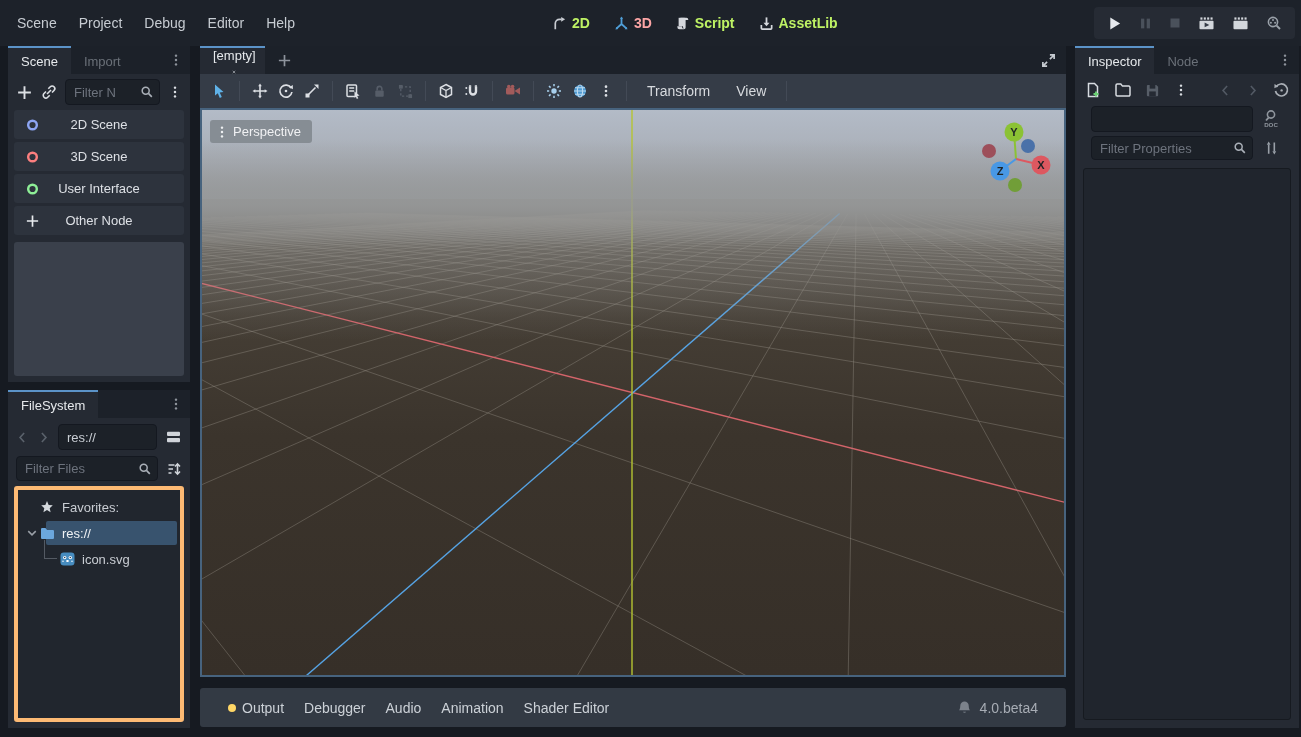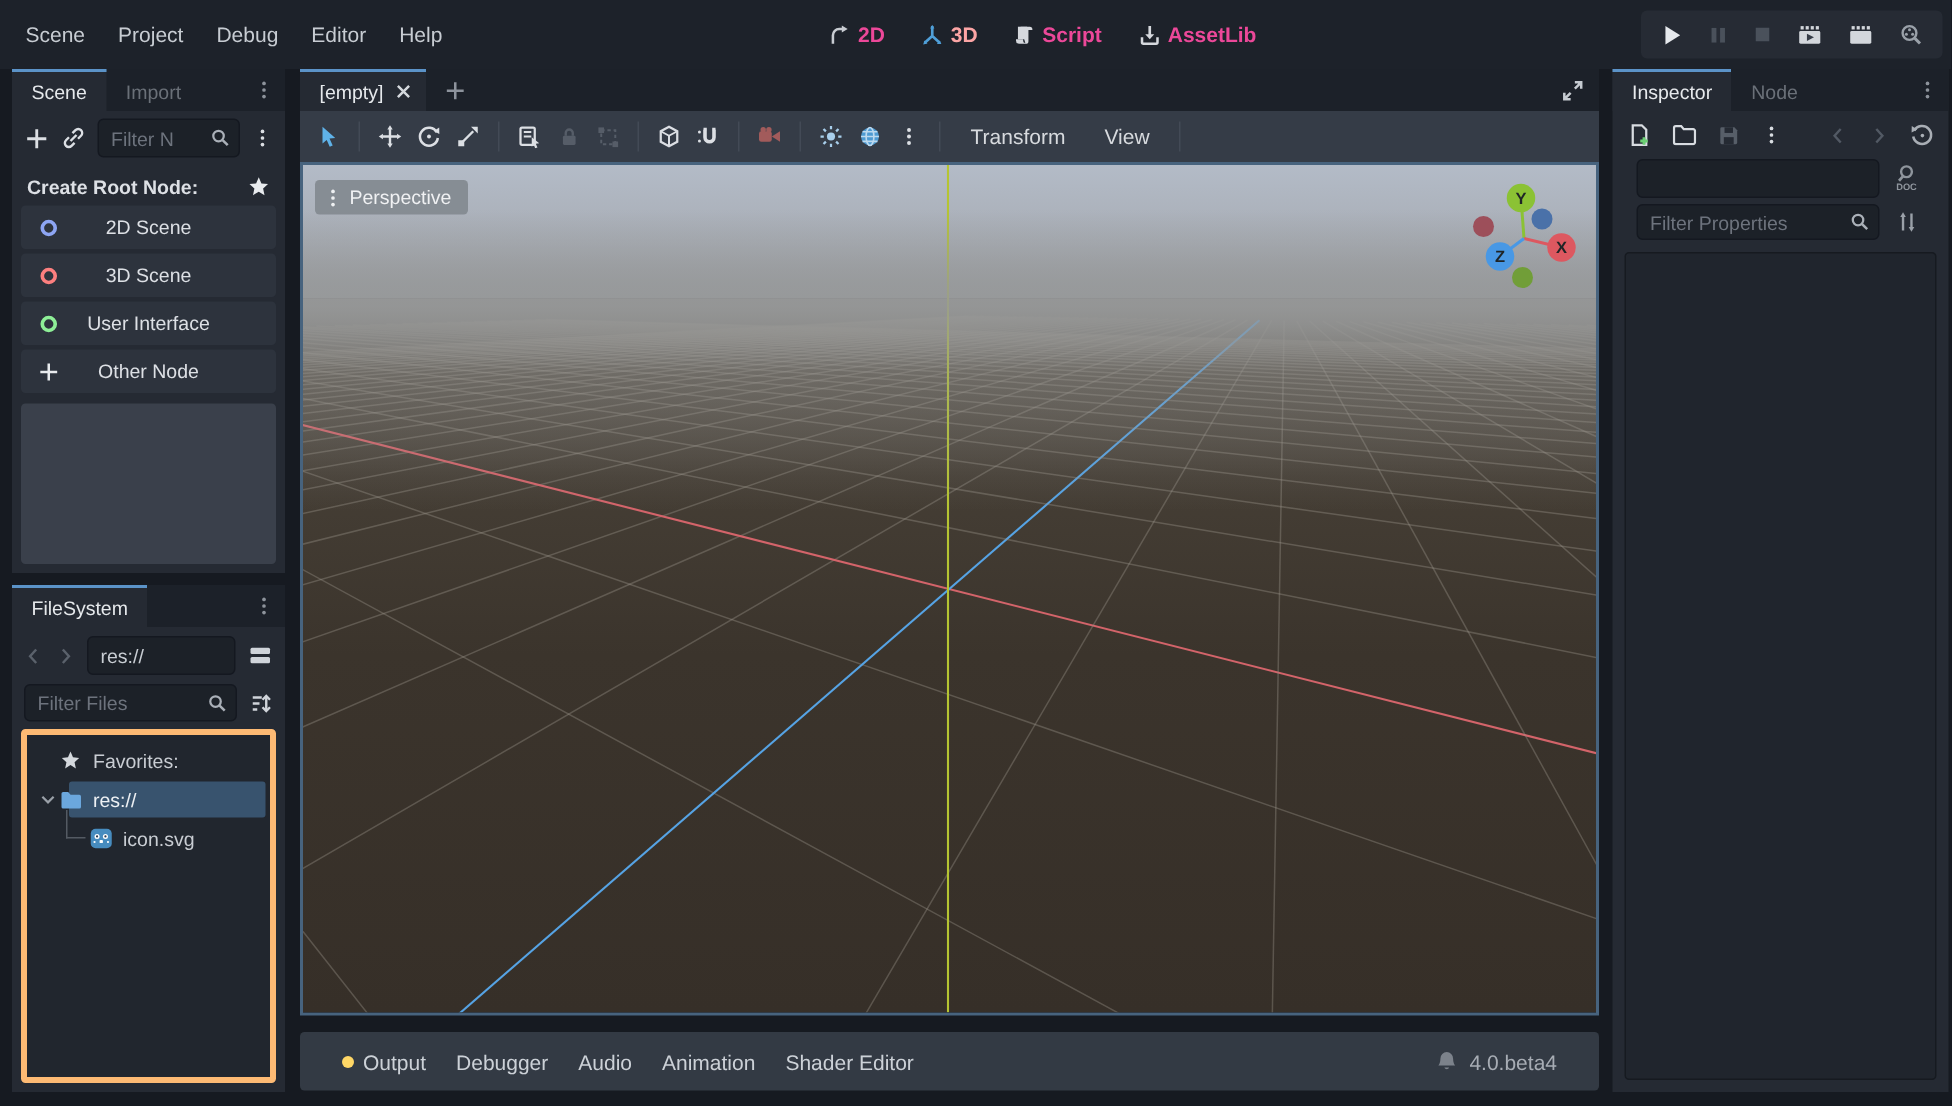--- a/index.html
+++ b/index.html
@@ -17,21 +17,21 @@
   .inwrap{position:relative;flex:1;display:flex;align-items:flex-start;}
   .inwrap .mag{position:absolute;right:6px;top:50%;transform:translateY(-50%);}
   .irow{display:flex;align-items:center;gap:8px;padding:5px 8px;}
   .ic{display:block;}
   .sep{width:1px;height:20px;background:#434a56;margin:0 7px;flex:0 0 1px;}
 
   
   #menubar{position:absolute;left:0;top:0;width:1301px;height:46px;background:#1d222a;display:flex;align-items:center;}
   .menu-item{font-size:14px;color:#c7ccd2;padding:6px 11px;cursor:default;}
   #workspace{position:absolute;left:552px;top:0;height:46px;display:flex;align-items:center;gap:24px;}
-  .ws-item{display:flex;align-items:center;gap:5px;font-size:14px;font-weight:bold;color:#ec4899;cursor:default;}
+  .ws-item{display:flex;align-items:center;gap:5px;font-size:14px;font-weight:bold;color:#bef264;cursor:default;}
   .ws-item.active{color:#fca5a5;}
   #playback{position:absolute;right:6px;top:7px;height:32px;background:#262b34;border-radius:4px;display:flex;align-items:center;gap:17px;padding:0 13px;}
 
   
   #left-dock{position:absolute;left:8px;top:46px;width:182px;height:682px;}
   #scene-panel{left:0;top:0;width:182px;height:336px;}
   #fs-panel{left:0;top:344px;width:182px;height:338px;}
   .root-label-row{display:flex;align-items:center;padding:7px 10px 5px 10px;}
   .root-label{font-size:13px;font-weight:bold;color:#dde0e5;}
   .node-btn{position:relative;display:flex;align-items:center;justify-content:center;height:29px;margin:0 6px 3px 6px;background:#2d333d;border-radius:3px;font-size:13px;color:#dde0e5;cursor:default;}
@@ -186,26 +186,20 @@
               <circle cx="6.5" cy="6.5" r="4" fill="none" stroke="#aab0b8" stroke-width="1.7"></circle>
               <line x1="9.6" y1="9.6" x2="13.5" y2="13.5" stroke="#aab0b8" stroke-width="1.9"></line>
             </svg>
         </div>
         <svg class="ic" width="14" height="14" viewBox="0 0 16 16">
             <circle cx="8" cy="3" r="1.4" fill="#dcdfe4"></circle>
             <circle cx="8" cy="8" r="1.4" fill="#dcdfe4"></circle>
             <circle cx="8" cy="13" r="1.4" fill="#dcdfe4"></circle>
           </svg>
       </div>
-      <div class="root-label-row">
-        <span class="root-label">Create Root Node:</span>
-        <svg class="ic" style="margin-left:auto" width="15" height="15" viewBox="0 0 16 16">
-            <polygon points="8,1.2 9.9,5.6 14.6,6.1 11.1,9.3 12.1,14 8,11.5 3.9,14 4.9,9.3 1.4,6.1 6.1,5.6" fill="#e8ebee"></polygon>
-          </svg>
-      </div>
       <div class="node-btn">
         <svg class="bico ic" width="15" height="15" viewBox="0 0 16 16">
             <circle cx="8" cy="8" r="4.6" fill="none" stroke="var(--c-node_2d)" stroke-width="2.6"></circle>
           </svg>
         <span>2D Scene</span>
       </div>
       <div class="node-btn">
         <svg class="bico ic" width="15" height="15" viewBox="0 0 16 16">
             <circle cx="8" cy="8" r="4.6" fill="none" stroke="var(--c-node_3d)" stroke-width="2.6"></circle>
           </svg>
@@ -298,21 +292,21 @@
               <circle cx="3.2" cy="10" r="0.8" fill="#fff"></circle>
               <circle cx="12.8" cy="10" r="0.8" fill="#fff"></circle>
             </svg>
           <span>icon.svg</span>
         </div>
       </div>
     </div>
   </div>
 
   <div id="scene-tabbar">
-    <div class="tab active" style="padding-right:9px;">
+    <div class="tab active" style="padding-right:9px;flex-direction:column;">
       <span>[empty]</span>
       <svg class="ic" width="12" height="12" viewBox="0 0 16 16">
           <path d="M3 3l10 10M13 3L3 13" stroke="#d3d7dc" stroke-width="2.2"></path>
         </svg>
     </div>
     <div style="display:flex;align-items:center;padding:0 12px;">
       <svg class="ic" width="15" height="15" viewBox="0 0 16 16">
           <path d="M8 2v12M2 8h12" stroke="#8d939c" stroke-width="1.8"></path>
         </svg>
     </div>

